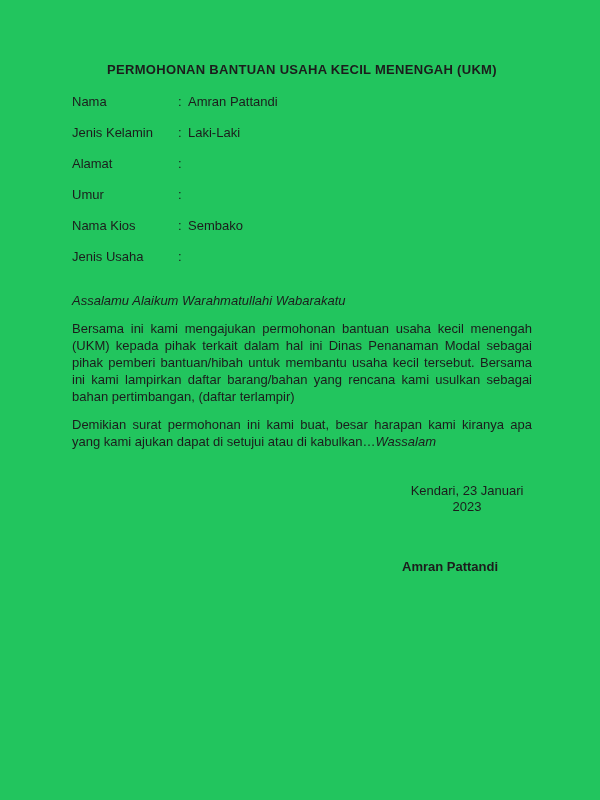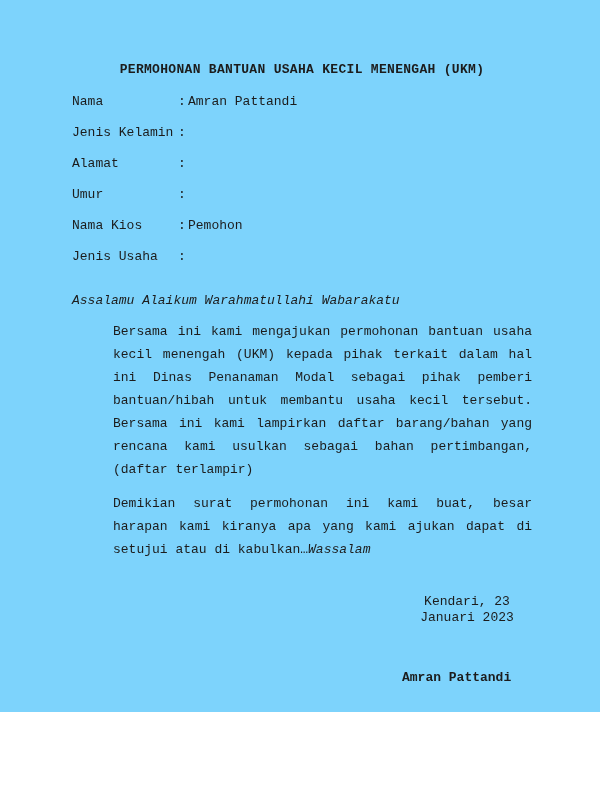--- a/index.html
+++ b/index.html
@@ -3,23 +3,23 @@
 <meta charset="utf-8">
 <style>
   html, body {
     margin: 0;
     padding: 0;
     background: #ffffff;
   }
   .page {
     position: relative;
     width: 600px;
-    height: 712px;
-    background: #7dd3fc;
-    font-family: Liberation Mono, monospace;
+    height: 800px;
+    background: #22c55e;
+    font-family: Liberation Sans, sans-serif;
     color: #1c1c1c;
     font-size: 13px;
     line-height: 16px;
     overflow: hidden;
     box-sizing: border-box;
   }
   .content {
     padding: 62px 68px 0 72px;
     box-sizing: border-box;
   }
@@ -53,22 +53,21 @@
   .field-value {
     flex: 1;
   }
   .salutation {
     font-style: italic;
     margin-top: 28px;
   }
   .para {
     margin-top: 11px;
     text-align: justify;
-    line-height: 23px;
-    margin-left: 41px;
+    line-height: 17px;
   }
   .para .italic {
     font-style: italic;
   }
   .signature-block {
     margin-top: 33px;
     margin-left: 330px;
   }
   .place-date {
     margin: 0;
@@ -93,33 +92,34 @@
 
     <div class="fields">
       <div class="field-row">
         <span class="field-label">Nama</span>
         <span class="field-sep">:</span>
         <span class="field-value">Amran Pattandi</span>
       </div>
       <div class="field-row">
         <span class="field-label">Jenis Kelamin</span>
         <span class="field-sep">:</span>
+        <span class="field-value">Laki-Laki</span>
       </div>
       <div class="field-row">
         <span class="field-label">Alamat</span>
         <span class="field-sep">:</span>
       </div>
       <div class="field-row">
         <span class="field-label">Umur</span>
         <span class="field-sep">:</span>
       </div>
       <div class="field-row">
         <span class="field-label">Nama Kios</span>
         <span class="field-sep">:</span>
-        <span class="field-value">Pemohon</span>
+        <span class="field-value">Sembako</span>
       </div>
       <div class="field-row">
         <span class="field-label">Jenis Usaha</span>
         <span class="field-sep">:</span>
       </div>
     </div>
 
     <div class="salutation">Assalamu Alaikum Warahmatullahi Wabarakatu</div>
 
     <div class="para">Bersama ini kami mengajukan permohonan bantuan usaha kecil menengah (UKM) kepada pihak terkait dalam hal ini Dinas Penanaman Modal sebagai pihak pemberi bantuan/hibah untuk membantu usaha kecil tersebut. Bersama ini kami lampirkan daftar barang/bahan yang rencana kami usulkan sebagai bahan pertimbangan, (daftar terlampir)</div>

